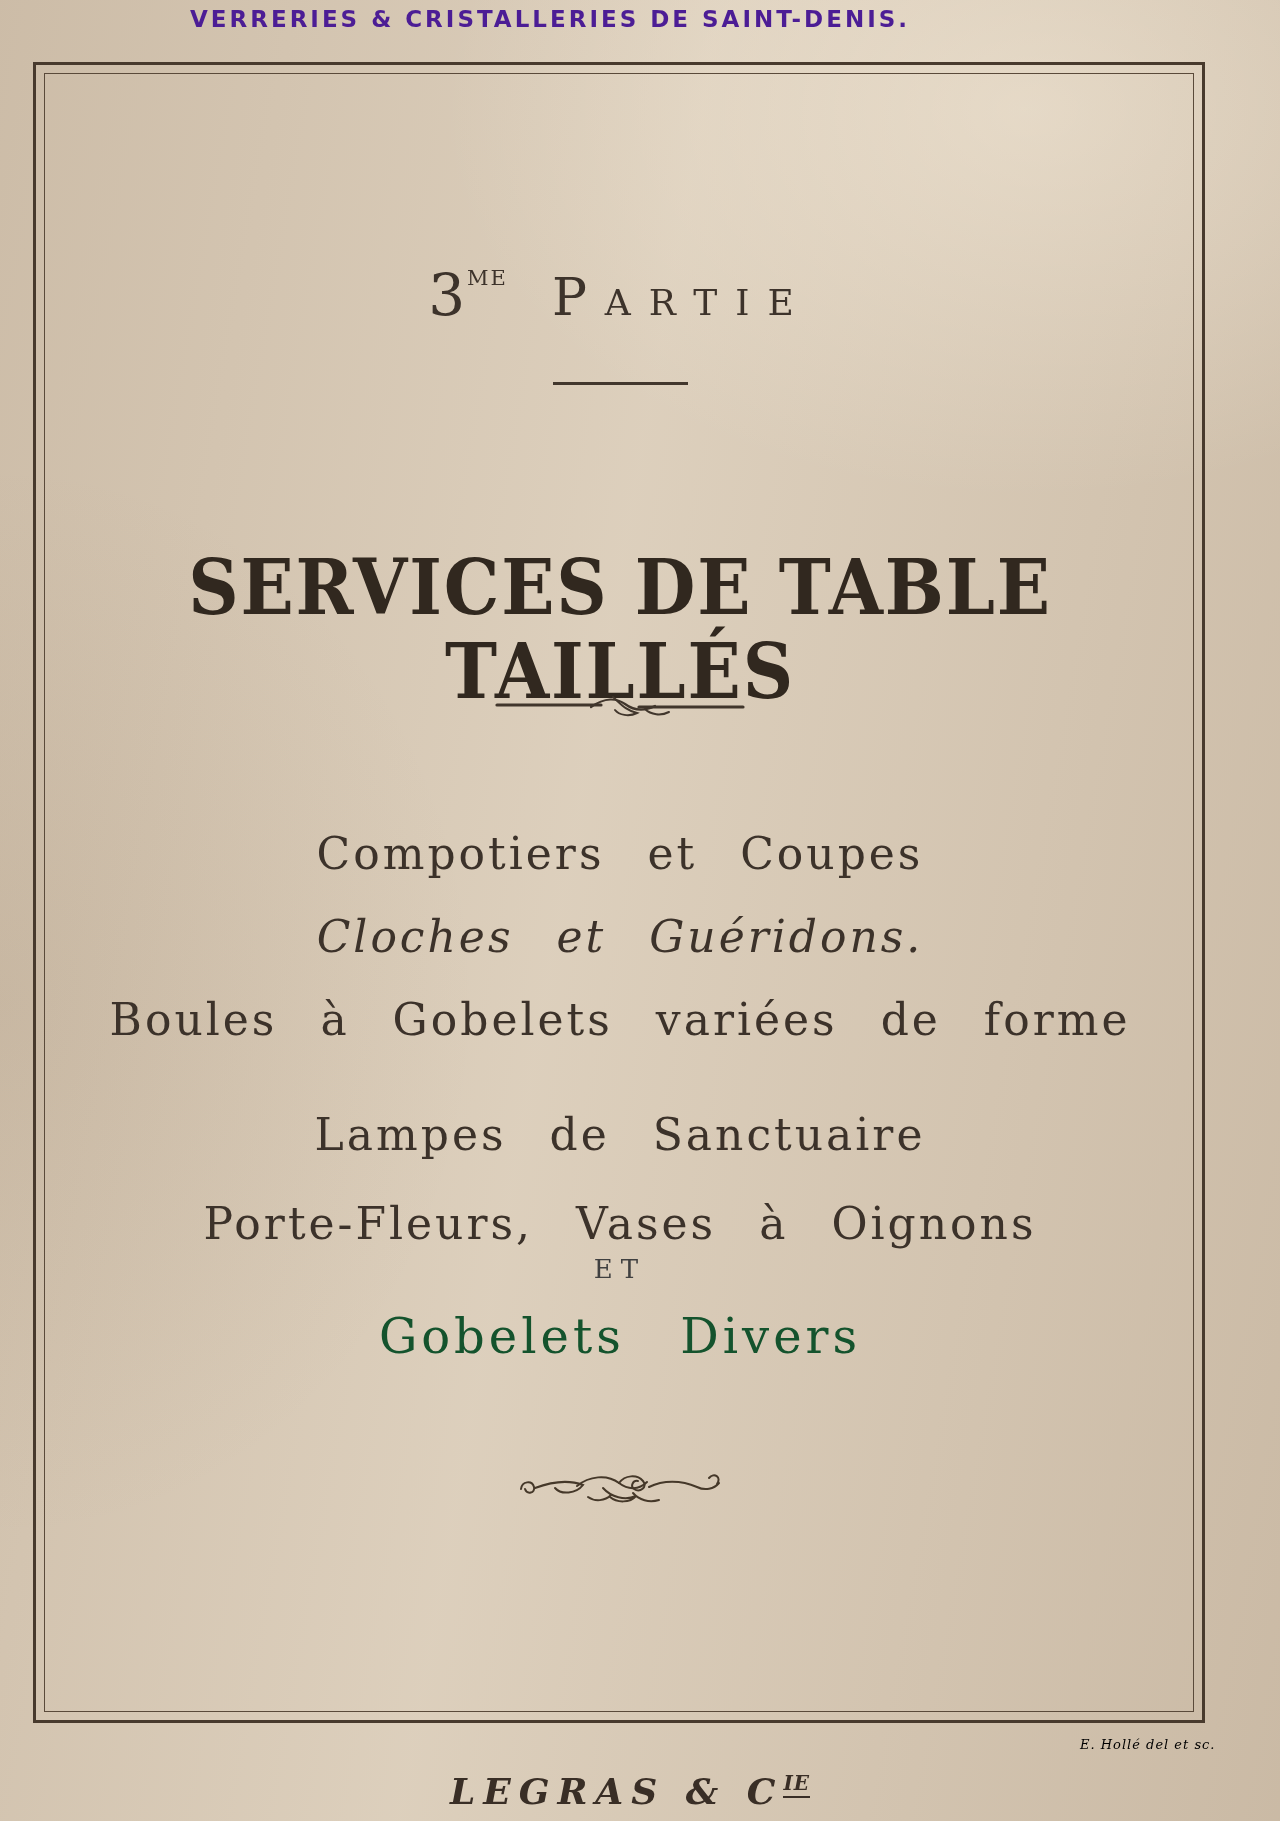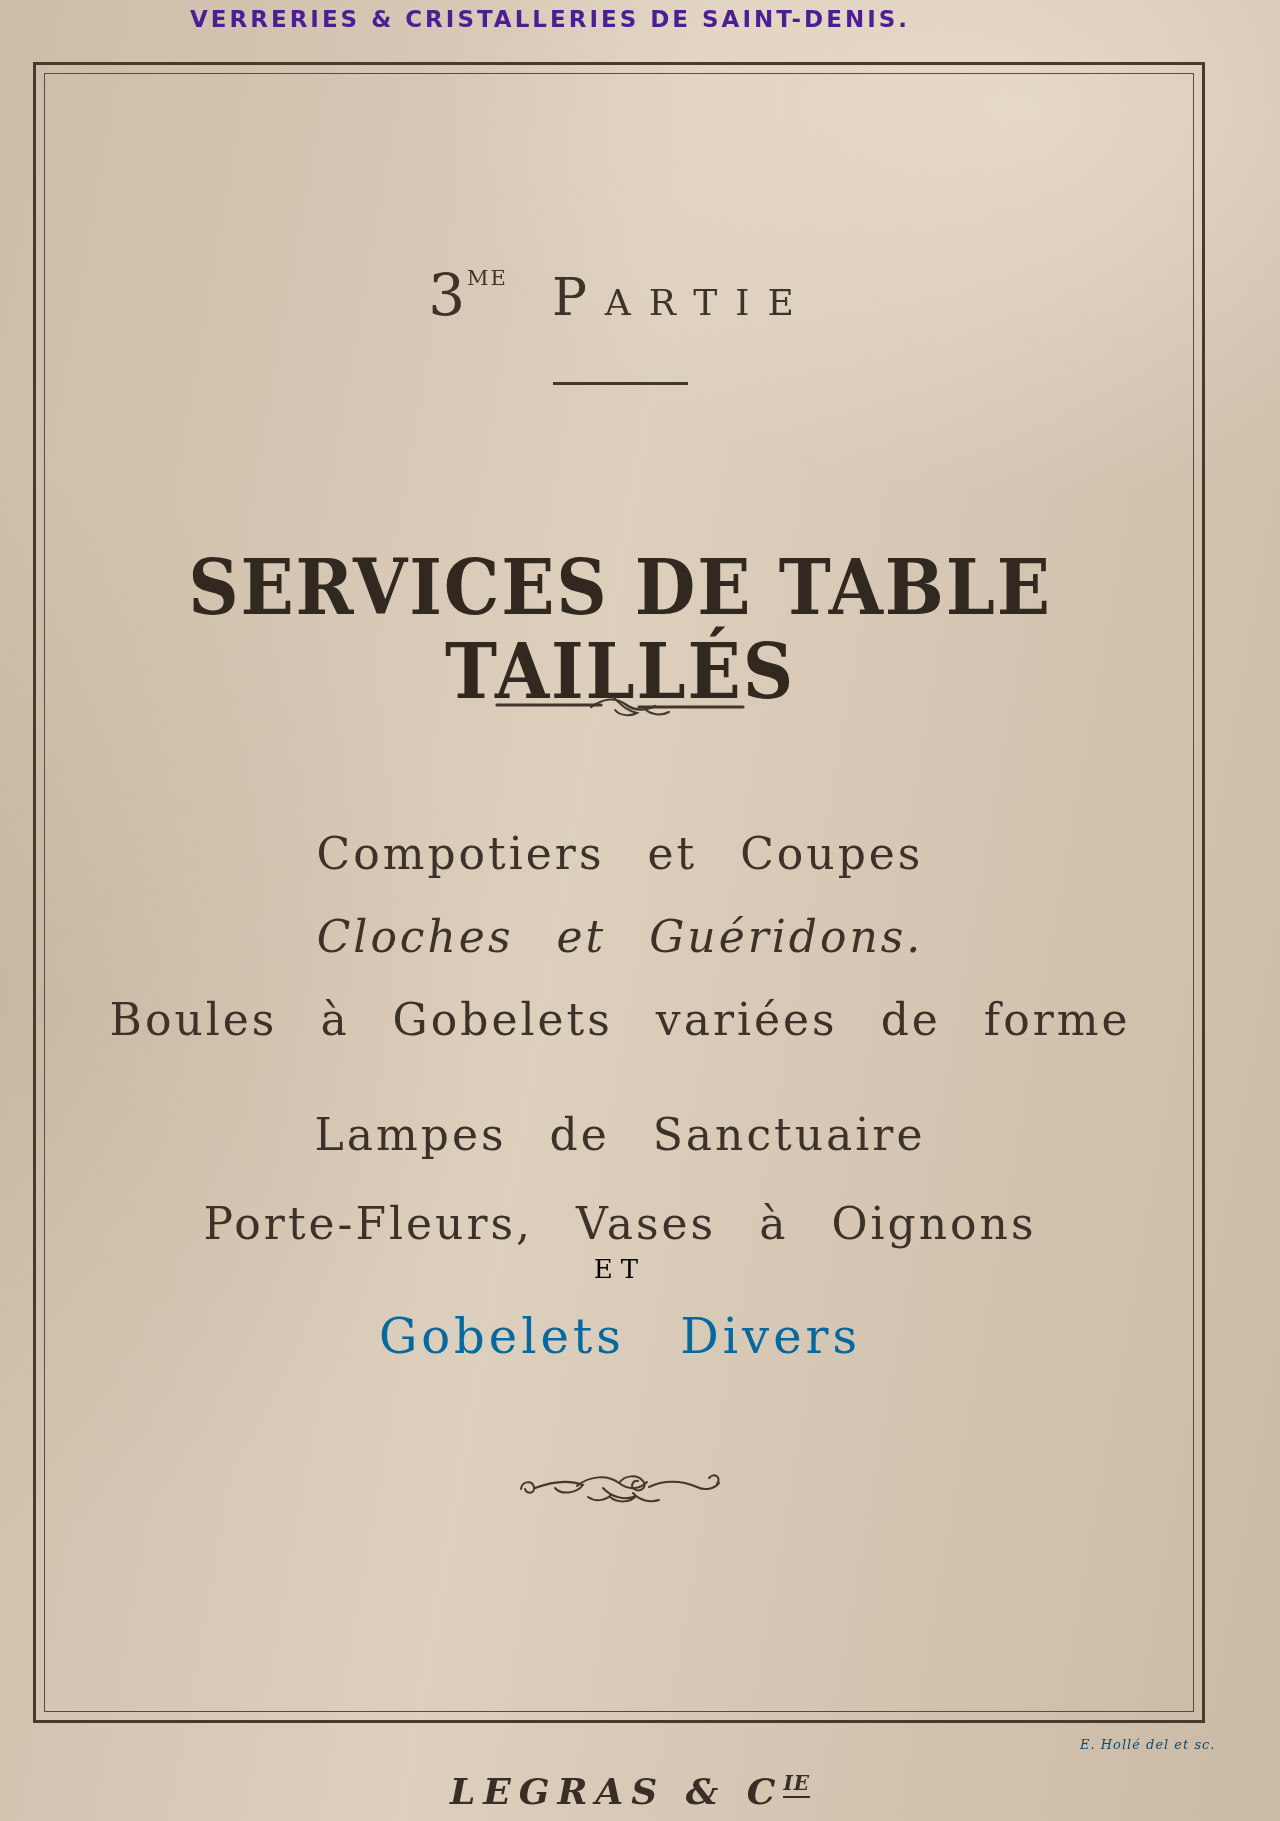--- a/index.html
+++ b/index.html
@@ -60,34 +60,34 @@
     color:#3c322a;
   }
   .item-1{top:832px;}
   .item-2{top:915px;font-style:italic;}
   .item-3{top:998px;}
   .item-4{top:1113px;}
   .item-5{top:1202px;}
 
   .conjunction{
     position:absolute;top:1254px;left:30px;width:1180px;text-align:center;
-    font-size:26px;letter-spacing:8px;color:#000000;
+    font-size:26px;letter-spacing:8px;color:#404040;
   }
 
   .final-item{
     position:absolute;top:1308px;left:30px;width:1180px;text-align:center;
-    font-size:48px;letter-spacing:4px;word-spacing:36px;color:#0369a1;
+    font-size:48px;letter-spacing:4px;word-spacing:36px;color:#14532d;
   }
 
   .flourish{position:absolute;top:1465px;left:515px;width:220px;height:44px;}
   .flourish svg{display:block;}
 
   .engraver-credit{
     position:absolute;top:1737px;left:1080px;width:160px;text-align:left;
-    font-style:italic;font-size:13px;letter-spacing:1px;color:#0c4a6e;
+    font-style:italic;font-size:13px;letter-spacing:1px;color:#000000;
   }
 
   .publisher{
     position:absolute;top:1770px;left:0;width:1260px;text-align:center;
     font-weight:700;font-size:36px;letter-spacing:8px;color:#392e26;font-style:italic;
   }
   .publisher-sup{
     font-size:20px;letter-spacing:1px;position:relative;top:-14px;
     border-bottom:2px solid #392e26;padding-bottom:1px;
   }

